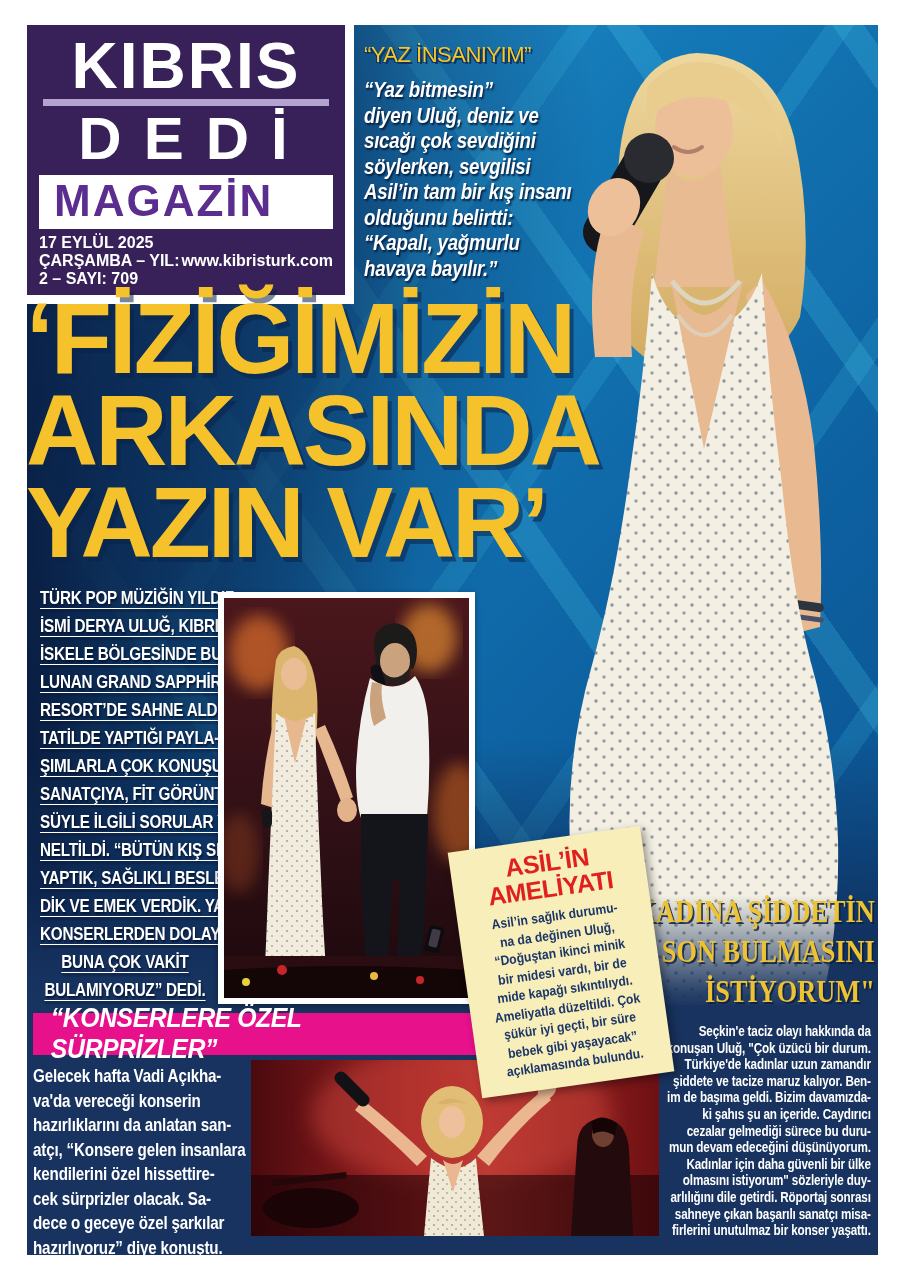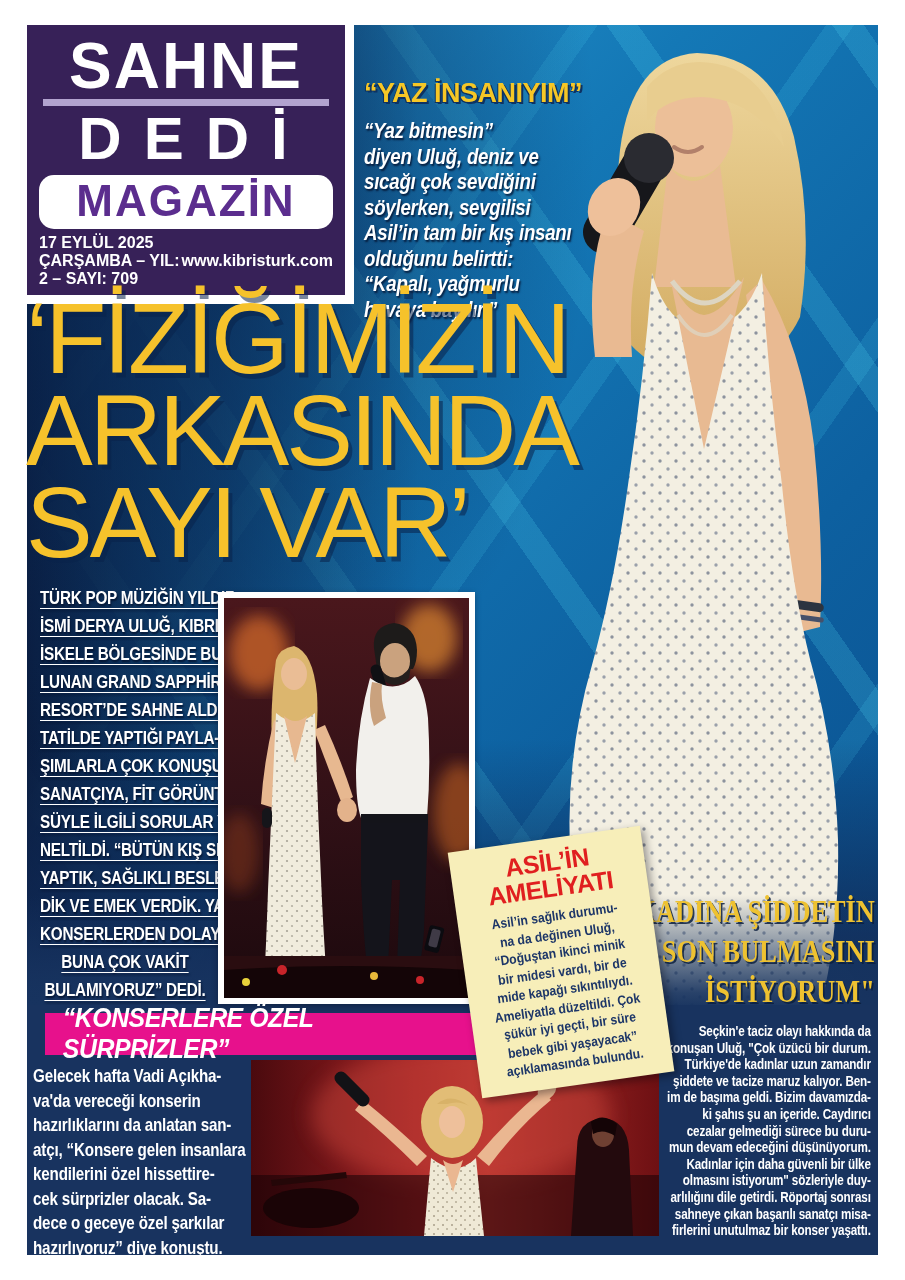--- a/index.html
+++ b/index.html
@@ -22,35 +22,35 @@
 
   .singer-svg{position:absolute;left:352px;top:25px;width:526px;height:985px;z-index:2;}
 
   
   .masthead{position:absolute;left:27px;top:25px;width:318px;height:253px;background:#372158;
     border-right:9px solid #fff;border-bottom:9px solid #fff;z-index:5;
     display:flex;flex-direction:column;padding:10px 12px 7px;box-sizing:content-box;width:294px;}
   .mh-kibris{color:#fff;font-weight:800;font-size:64px;line-height:62px;text-align:center;letter-spacing:2px;}
   .mh-bar{height:9px;background:#b2a3cf;margin:2px 4px 3px;}
   .mh-turk{color:#fff;font-weight:800;font-size:60px;line-height:60px;text-align:center;letter-spacing:22px;padding-left:16px;}
-  .mh-magazin-box{background:#fff;margin:6px 0 5px;text-align:center;padding:3px 15px 5px;border-radius:15px;}
+  .mh-magazin-box{background:#fff;margin:6px 0 5px;text-align:left;padding:3px 15px 5px;}
   .mh-magazin{color:#5b2d8e;font-weight:900;font-size:44px;line-height:46px;letter-spacing:2px;}
   .mh-foot{margin-top:auto;display:flex;justify-content:space-between;align-items:center;
     color:#fff;font-size:16px;font-weight:700;letter-spacing:0;}
 
   
   .top-story{position:absolute;left:364px;top:42px;z-index:6;}
-  .top-story-headline{color:#f6c726;font-weight:700;font-size:27px;letter-spacing:-0.5px;
-    text-shadow:2px 2px 0 #0d3263, -1px 1px 0 #0d3263;margin-top:36px;}
+  .top-story-headline{color:#f6c726;font-weight:400;font-size:22px;letter-spacing:-0.5px;
+    text-shadow:2px 2px 0 #0d3263, -1px 1px 0 #0d3263;}
   .top-story-body{margin-top:9px;color:#fff;font-style:italic;font-weight:800;font-size:22px;line-height:25.5px;
     letter-spacing:-0.3px;transform:scaleX(.85);transform-origin:0 0;
     text-shadow:1.5px 2px 2px rgba(5,22,52,.9);}
 
   
-  .main-headline{position:absolute;left:26px;top:292px;z-index:6;color:#f6c22b;font-weight:400;
+  .main-headline{position:absolute;left:26px;top:292px;z-index:6;color:#f6c22b;font-weight:700;
     font-size:100px;line-height:92px;letter-spacing:-3px;
     text-shadow:4px 5px 0 rgba(9,35,75,.55);}
 
   
   .lead-story{position:absolute;left:25px;top:584px;width:200px;z-index:6;color:#fff;font-weight:800;
     font-size:18px;line-height:28px;text-align:center;letter-spacing:-0.3px;
     text-decoration:underline;text-underline-offset:4px;
     transform:scaleX(.85);transform-origin:50% 0;
     text-shadow:1px 2px 2px rgba(4,18,45,.85);}
 
@@ -69,21 +69,21 @@
   
   .violence-headline{position:absolute;right:30px;top:892px;z-index:6;text-align:right;
     font-family:"Liberation Serif",serif;font-weight:700;font-size:31px;line-height:40px;color:#eec231;
     transform:scaleX(.85);transform-origin:100% 0;
     text-shadow:2px 2px 0 rgba(10,30,62,.85);}
   .violence-body{position:absolute;right:34px;top:1023px;z-index:6;text-align:right;color:#fff;
     font-weight:700;font-size:15px;line-height:16.6px;letter-spacing:-0.2px;
     transform:scaleX(.78);transform-origin:100% 0;}
 
   
-  .concert-bar{position:absolute;left:45px;top:1013px;width:446px;height:42px;background:#e7118c;z-index:6;
+  .concert-bar{position:absolute;left:33px;top:1013px;width:446px;height:42px;background:#e7118c;z-index:6;
     display:flex;align-items:center;justify-content:center;}
   .concert-headline{color:#fff;font-weight:900;font-style:italic;font-size:27px;letter-spacing:-0.5px;
     transform:scaleX(.92);transform-origin:50% 50%;}
   .concert-body{position:absolute;left:33px;top:1064px;z-index:6;color:#fff;font-weight:700;
     font-size:18.5px;line-height:24.5px;letter-spacing:-0.2px;
     transform:scaleX(.82);transform-origin:0 0;}
 
   
   .perf-frame{position:absolute;left:251px;top:1060px;z-index:6;line-height:0;}
 </style>
@@ -129,21 +129,21 @@
 
     <path d="M318,252 L352,424 L392,252 Q372,288 352,290 Q333,288 318,252 Z" fill="#e8ba92"></path>
     <path d="M320,256 Q352,300 388,256" stroke="#ddd5c2" stroke-width="5" fill="none"></path>
     <path d="M326,290 Q352,330 380,290" stroke="#ddd5c2" stroke-width="4" fill="none" opacity=".8"></path>
   </svg>
 
   <div class="fade-overlay"></div>
   <div class="bottom-band"></div>
 
   <div class="masthead">
-    <div class="mh-kibris">SAHNE</div>
+    <div class="mh-kibris">KIBRIS</div>
     <div class="mh-bar"></div>
     <div class="mh-turk">DEDİ</div>
     <div class="mh-magazin-box">
       <span class="mh-magazin">MAGAZİN</span>
     </div>
     <div class="mh-foot">
       <span>17 EYLÜL 2025 ÇARŞAMBA – YIL: 2 – SAYI: 709</span>
       <span>www.kibristurk.com</span>
     </div>
   </div>
@@ -156,21 +156,21 @@
 söylerken, sevgilisi
 Asil’in tam bir kış insanı
 olduğunu belirtti:
 “Kapalı, yağmurlu
 havaya bayılır.”</div>
   </div>
 
   <div class="main-headline">
     <div>‘FİZİĞİMİZİN</div>
     <div>ARKASINDA</div>
-    <div>SAYI VAR’</div>
+    <div>YAZIN VAR’</div>
   </div>
 
   <div class="lead-story pre">TÜRK POP MÜZİĞİN YILDIZ
 İSMİ DERYA ULUĞ, KIBRIS
 İSKELE BÖLGESİNDE BU-
 LUNAN GRAND SAPPHİRE
 RESORT’DE SAHNE ALDI.
 TATİLDE YAPTIĞI PAYLA-
 ŞIMLARLA ÇOK KONUŞULAN
 SANATÇIYA, FİT GÖRÜNTÜ-

